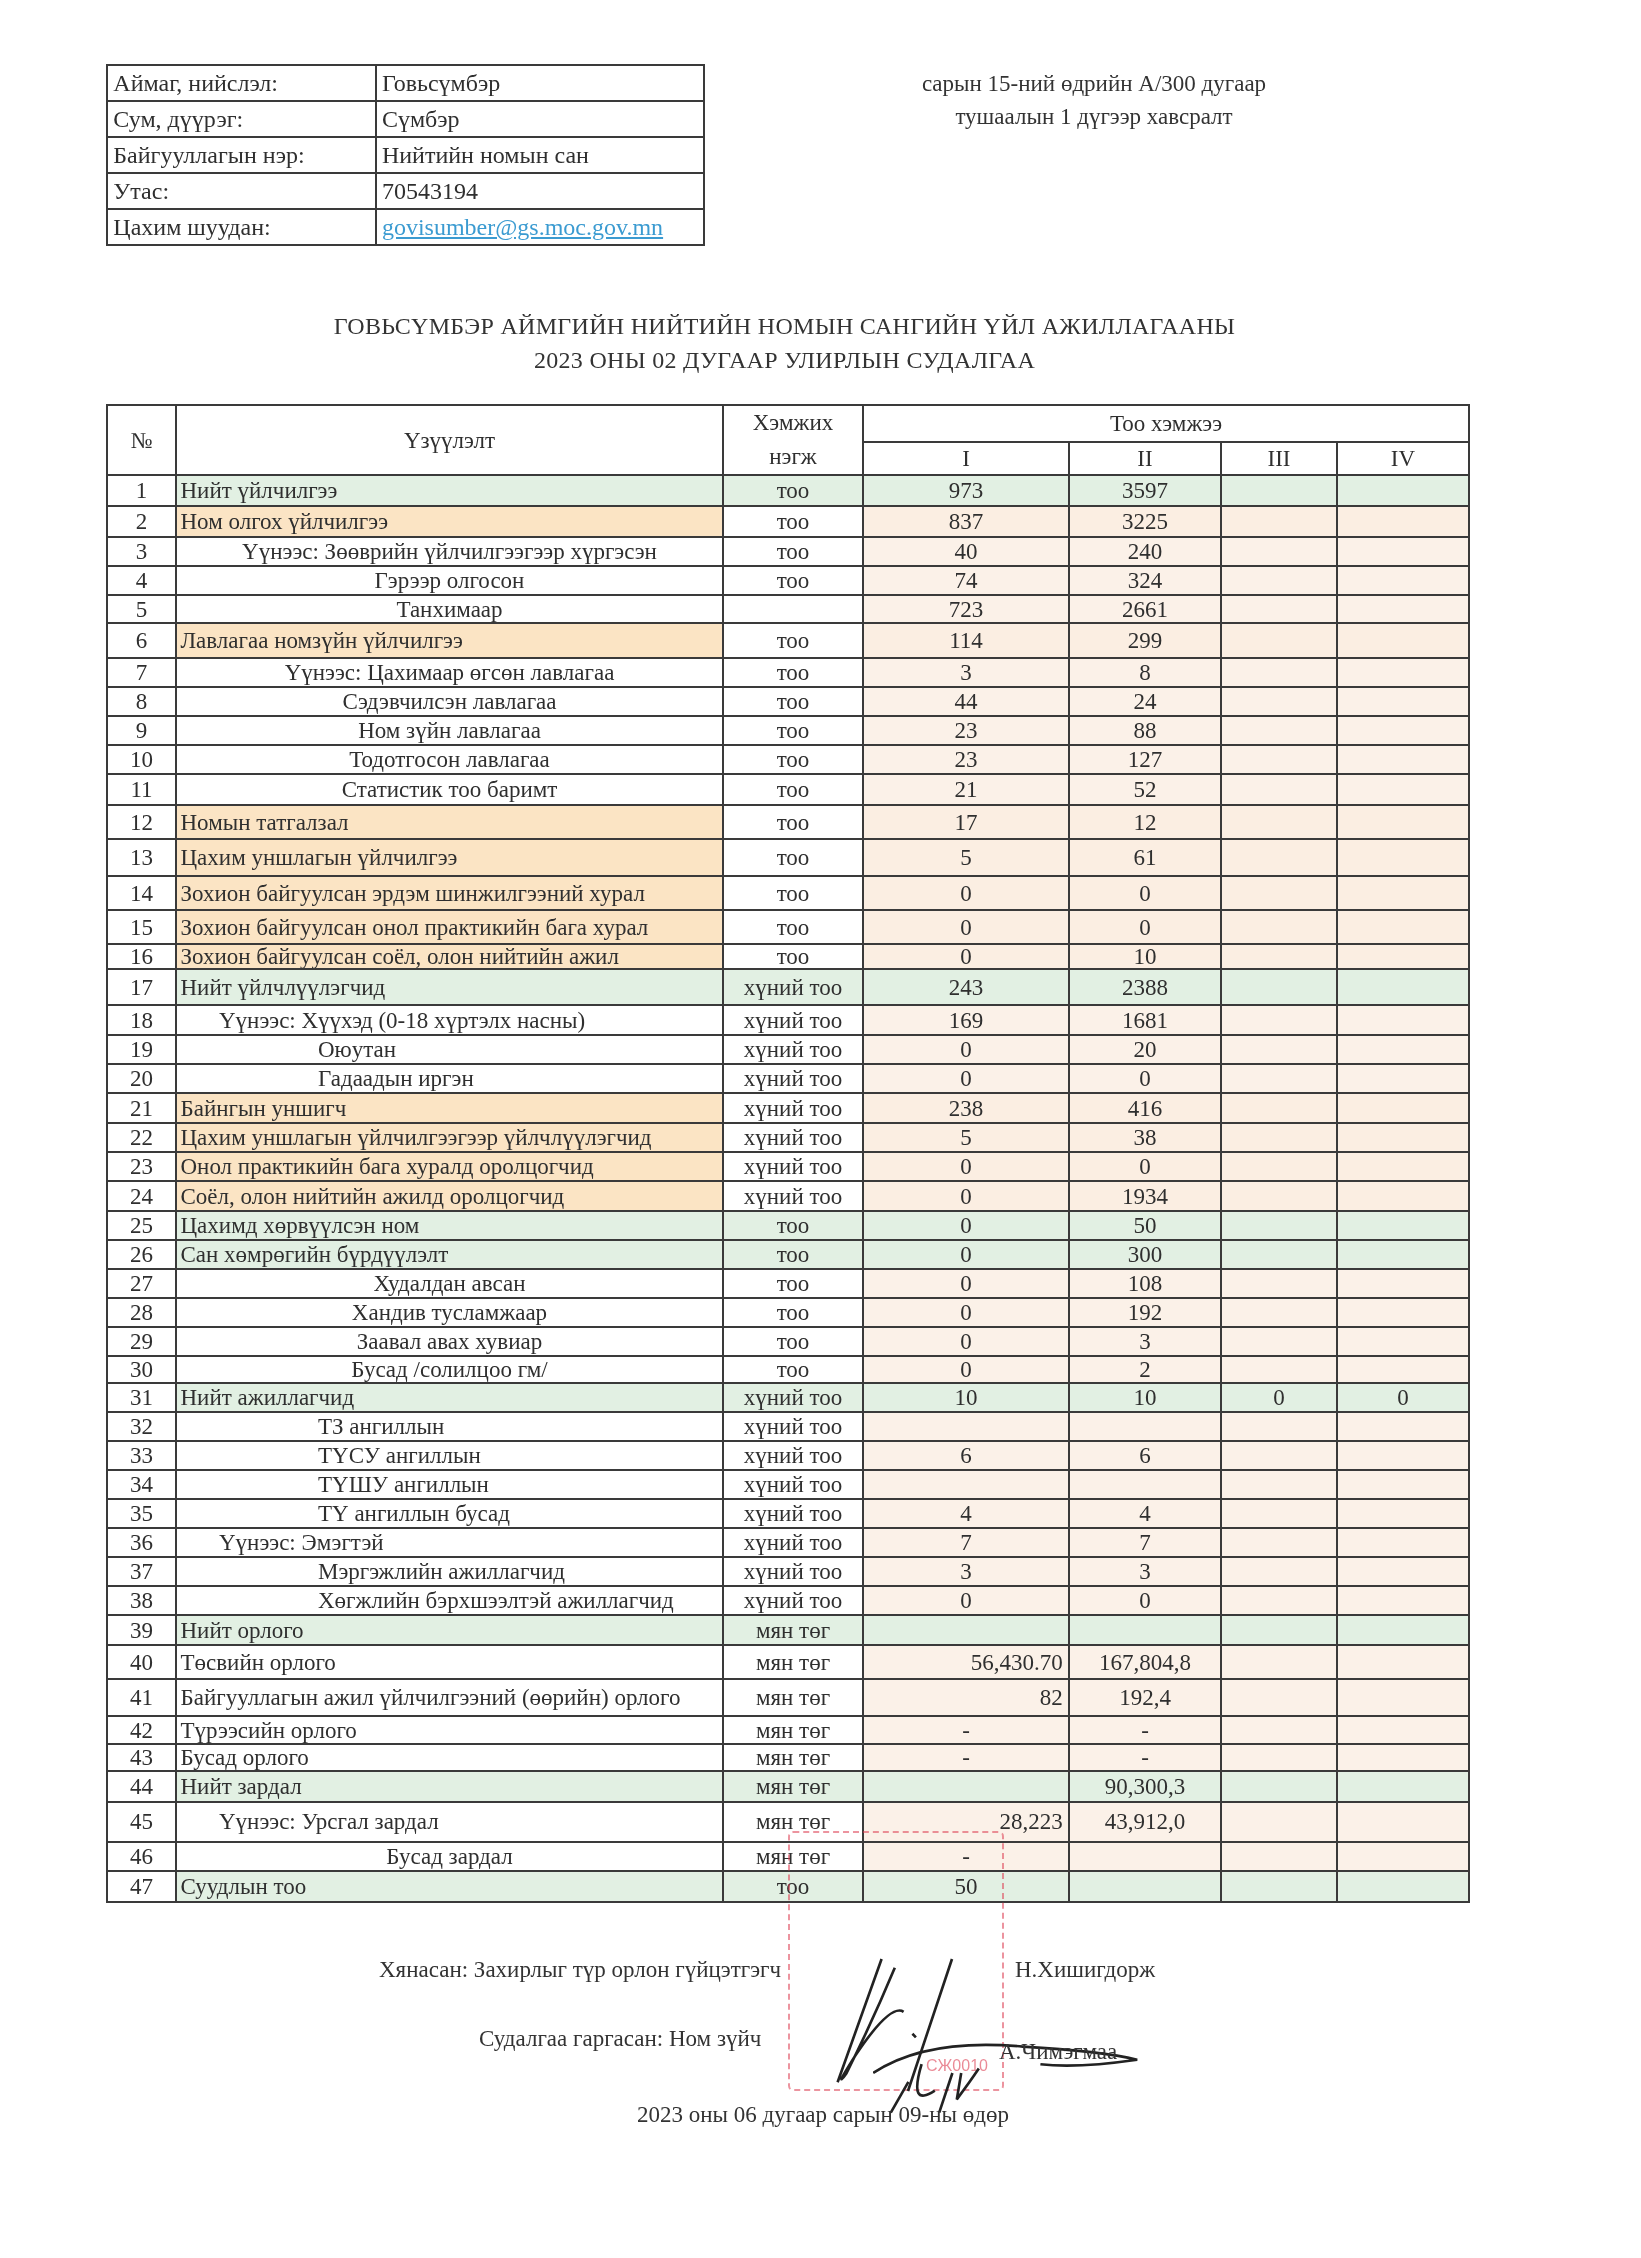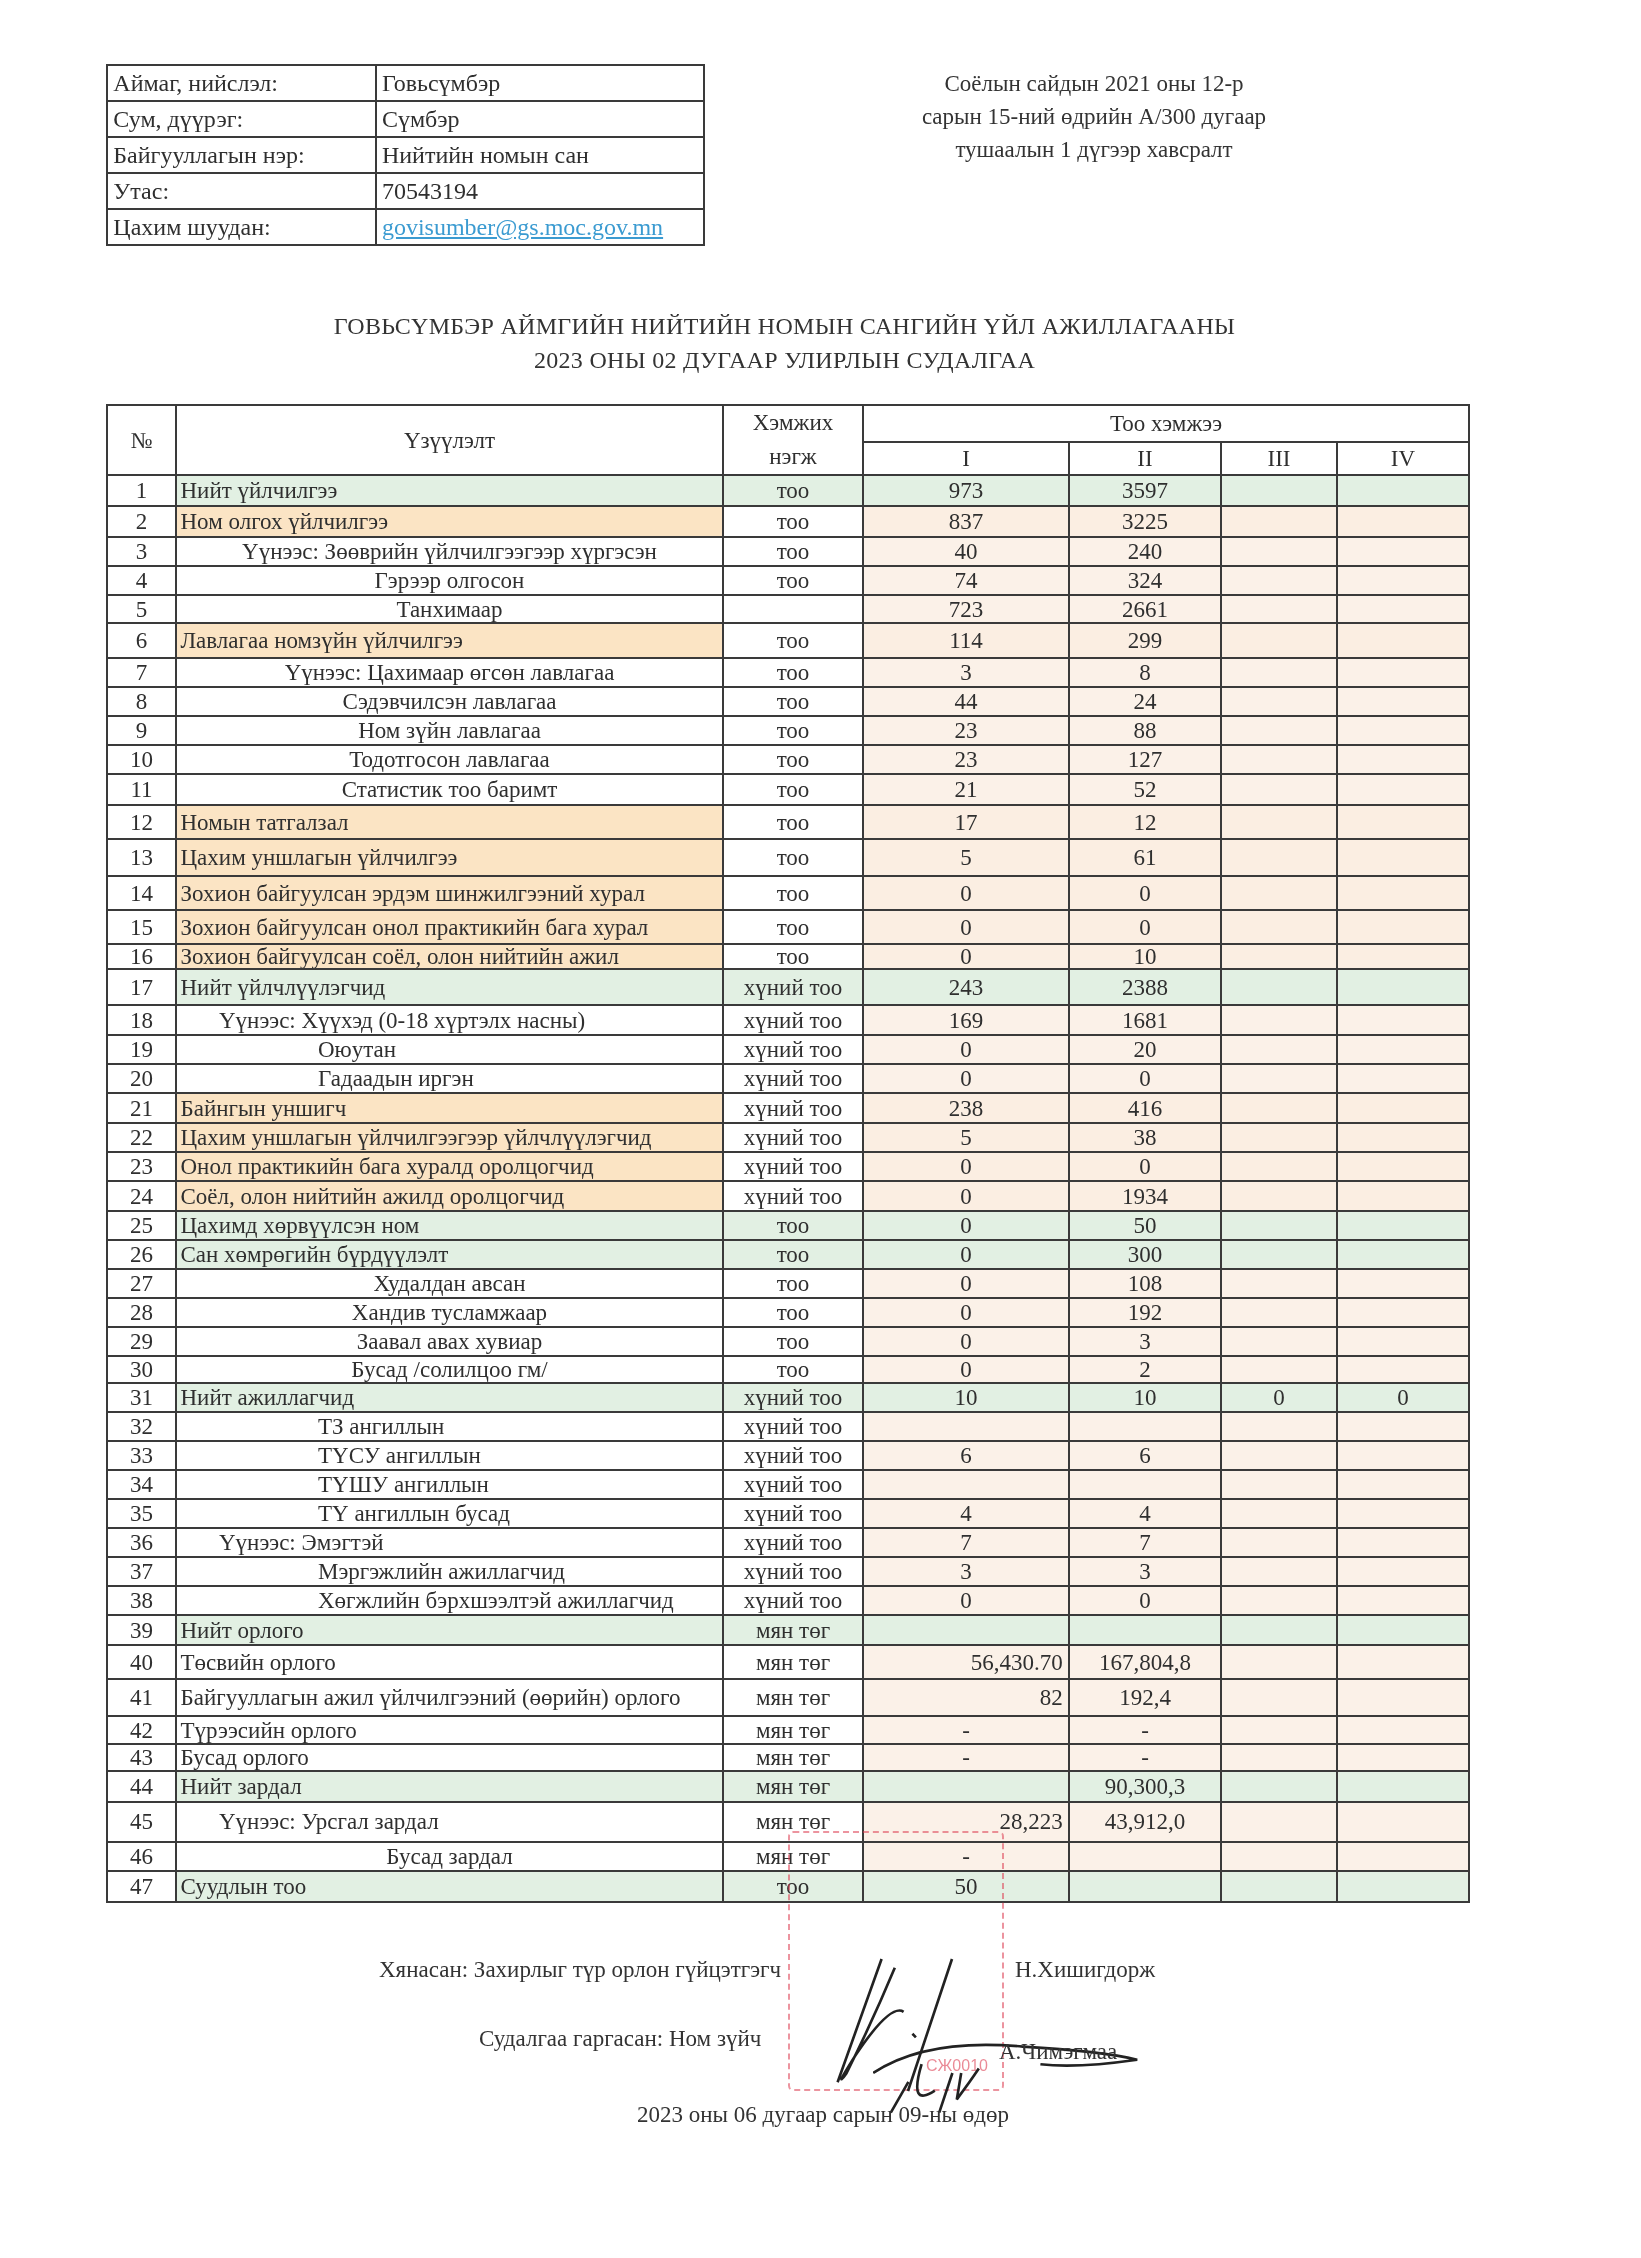--- a/index.html
+++ b/index.html
@@ -94,21 +94,20 @@
     <td class="val">70543194</td>
   </tr>
   <tr>
     <td class="lbl">Цахим шуудан:</td>
     <td class="val"><a>govisumber@gs.moc.gov.mn</a></td>
   </tr>
 </tbody>
   </table>
 
 <div class="annex">
-  <div>Соёлын сайдын 2021 оны  12-р</div>
   <div>сарын 15-ний өдрийн А/300  дугаар</div>
   <div>тушаалын  1 дүгээр хавсралт</div>
 </div>
 
 <div class="title">
   <div>ГОВЬСҮМБЭР АЙМГИЙН НИЙТИЙН НОМЫН САНГИЙН ҮЙЛ АЖИЛЛАГААНЫ</div>
   <div>2023 ОНЫ 02 ДУГААР  УЛИРЛЫН СУДАЛГАА</div>
 </div>
 
 <table class="main-table" id="main-table">

